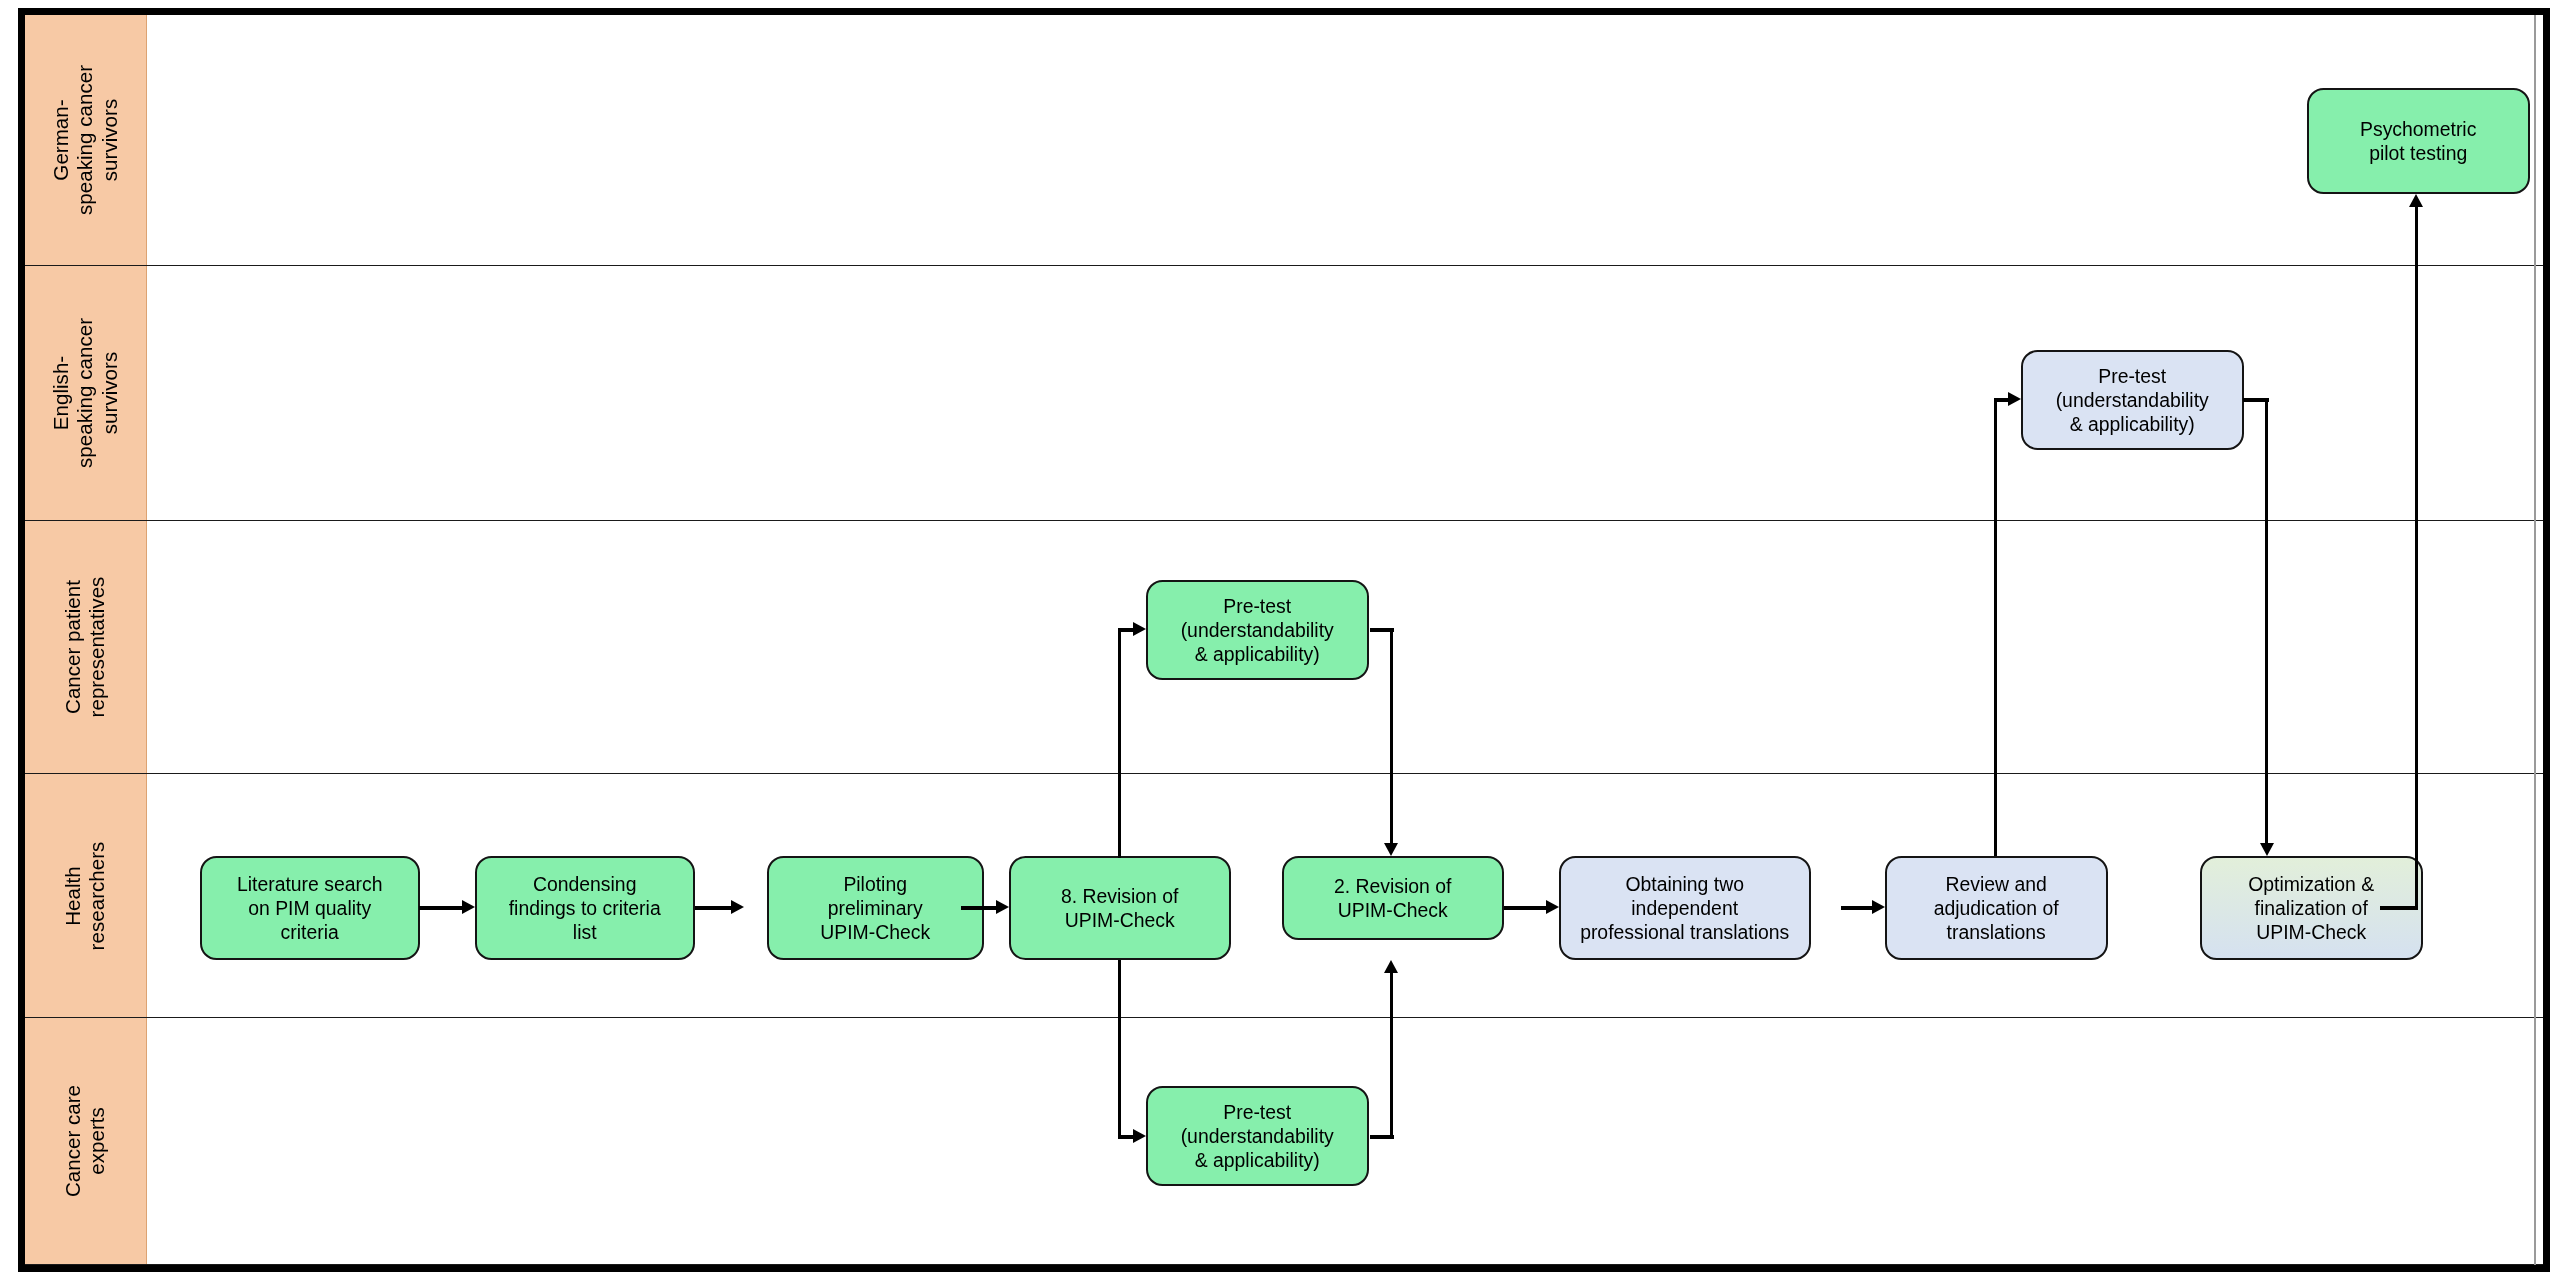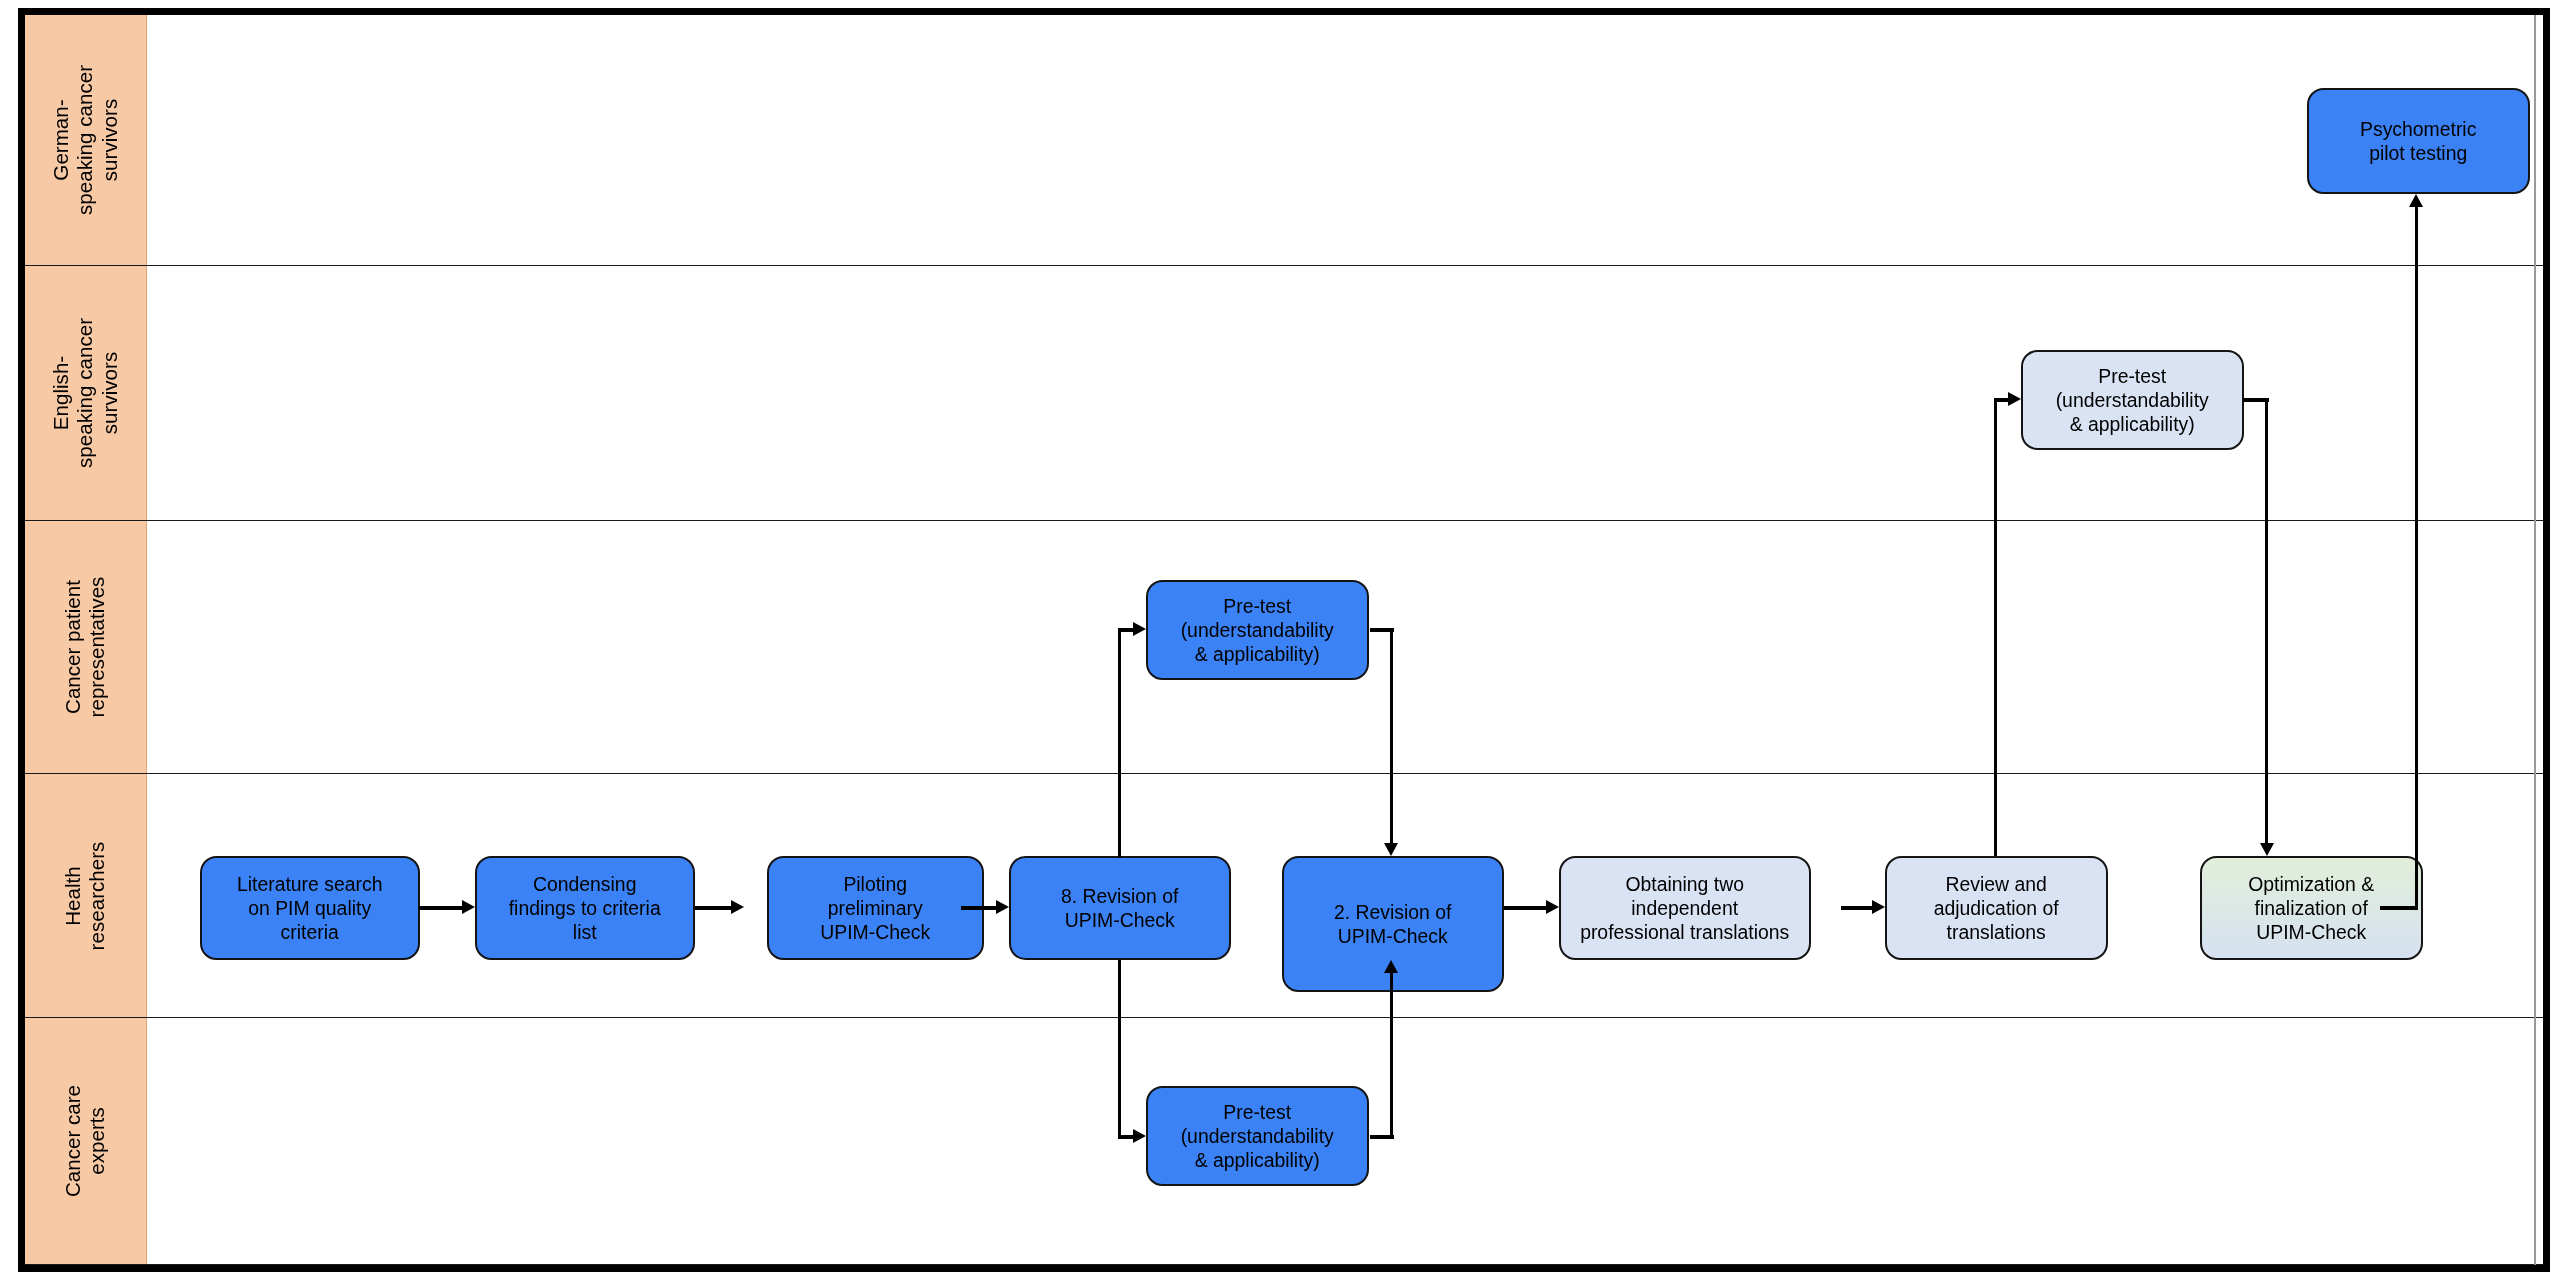--- a/index.html
+++ b/index.html
@@ -85,21 +85,21 @@
     display: flex;
     align-items: center;
     justify-content: center;
     text-align: center;
     font-size: 19.4px;
     line-height: 1.24;
     color: #000000;
     white-space: pre-line;
     padding: 4.7px 7px;
   }
-  .fill-green { background: #3b82f6; }
+  .fill-green { background: #86efac; }
   .fill-blue  { background: #DAE3F3; }
   .fill-grad  { background: linear-gradient(180deg, #E2EFDA 0%, #D5E1F0 100%); margin-left: 42px; }
   .ln {
     position: absolute;
     background: #000000;
   }
   .hln { height: 3.5px; }
   .vln { width: 3.5px; }
   .ah {
     position: absolute;
@@ -174,21 +174,21 @@
 on PIM quality
 criteria</div>
       <div class="node fill-green" style="left:450px;  top:841px; width:220px; height:104px;">Condensing
 findings to criteria
 list</div>
       <div class="node fill-green" style="left:742px; top:841px; width:217px; height:104px;">Piloting
 preliminary
 UPIM-Check</div>
       <div class="node fill-green" style="left:984px; top:841px; width:222px; height:104px;">8. Revision of
 UPIM-Check</div>
-      <div class="node fill-green" style="left:1257px; top:841px; width:222px; height:136px;">2. Revision of
+      <div class="node fill-green" style="left:1257px; top:841px; width:222px; height:84px;">2. Revision of
 UPIM-Check</div>
       <div class="node fill-blue" style="left:1534px; top:841px; width:252px; height:104px;">Obtaining two
 independent
 professional translations</div>
       <div class="node fill-blue" style="left:1860px; top:841px; width:223px; height:104px;">Review and
 adjudication of
 translations</div>
       <div class="node fill-grad" style="left:2133px; top:841px; width:223px; height:104px;">Optimization &amp;
 finalization of
 UPIM-Check</div>

